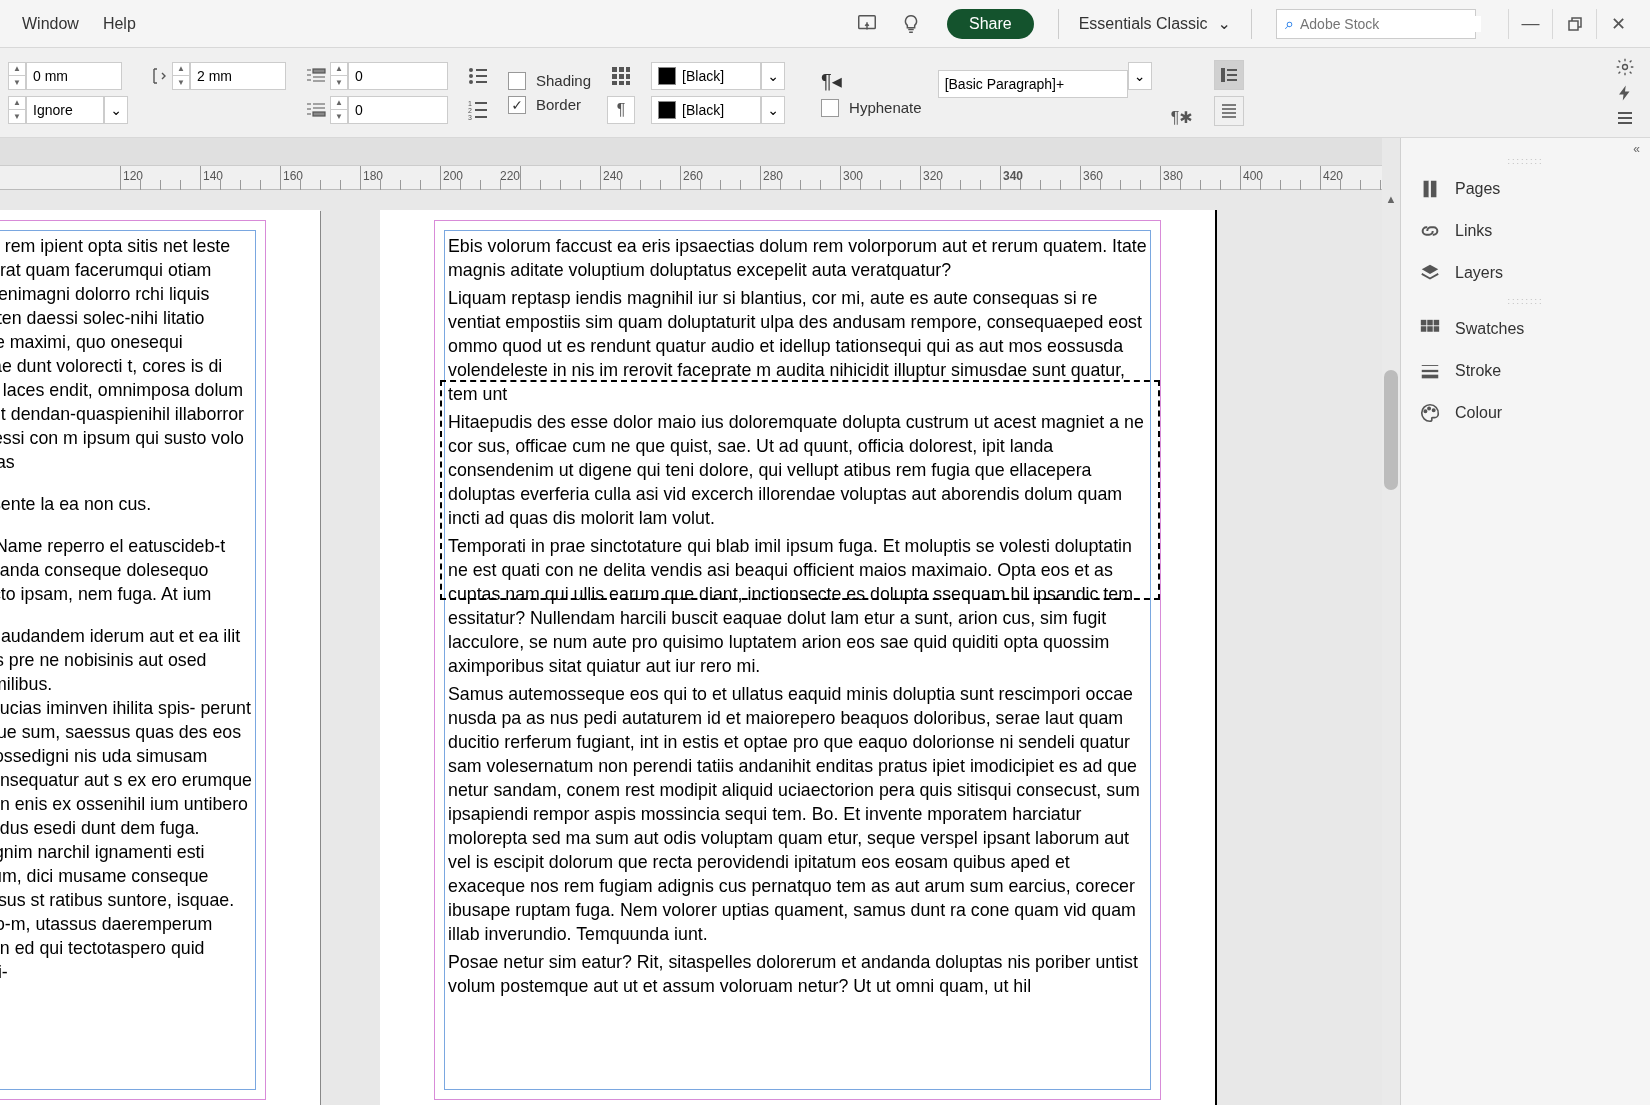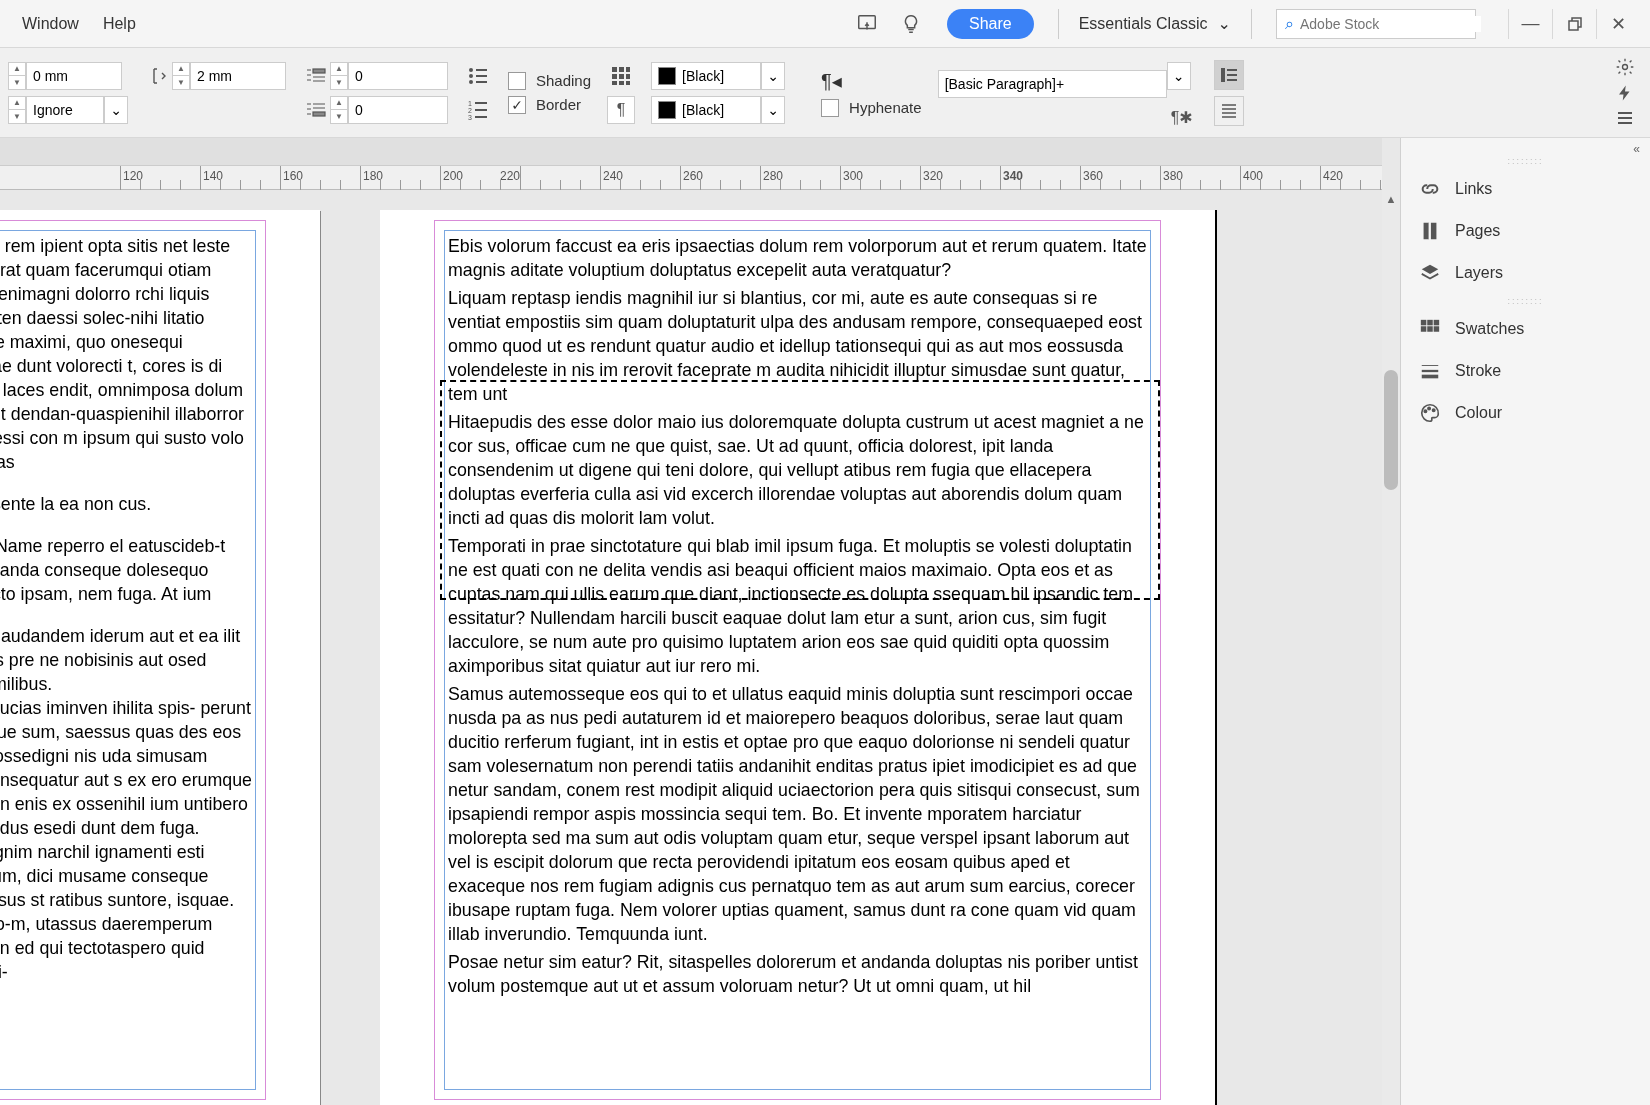--- a/index.html
+++ b/index.html
@@ -1,41 +1,41 @@
 <!DOCTYPE html>
 <html><head>
 <meta charset="utf-8">
 <style>
 * { margin: 0; padding: 0; box-sizing: border-box; font-family: -apple-system, "Segoe UI", Arial, sans-serif; }
 body { background: #f5f5f5; width: 1650px; height: 1105px; overflow: hidden; position: relative; }
 .topbar { height: 48px; background: #f5f5f5; border-bottom: 1px solid #d8d8d8; display: flex; align-items: center; padding: 0 10px; }
 .menuitem { font-size: 16px; color: #333; padding: 6px 12px; cursor: pointer; }
 .spacer { flex: 1; }
 .topicon { width: 28px; height: 28px; margin: 0 8px; display: flex; align-items: center; justify-content: center; color: #555; cursor: pointer; }
-.share-btn { background: #3b82f6; color: #fff; border-radius: 18px; padding: 6px 22px; font-size: 16px; margin: 0 14px; cursor: pointer; }
+.share-btn { background: #14532d; color: #fff; border-radius: 18px; padding: 6px 22px; font-size: 16px; margin: 0 14px; cursor: pointer; }
 .ws-select { font-size: 16px; color: #333; padding: 6px 10px; cursor: pointer; display: flex; align-items: center; gap: 10px; }
 .stock-search { width: 200px; height: 30px; background: #fff; border: 1px solid #ccc; display: flex; align-items: center; padding: 0 8px; margin: 0 14px; }
 .stock-search input { border: none; outline: none; font-size: 14px; color: #999; flex: 1; }
 .winbtn { width: 44px; height: 30px; border-left: 1px solid #d8d8d8; display: flex; align-items: center; justify-content: center; cursor: pointer; font-size: 18px; color: #555; }
 .controlbar { height: 90px; background: #f0f0f0; border-bottom: 1px solid #d8d8d8; display: flex; align-items: stretch; }
 .ctrl-col { display: flex; flex-direction: column; justify-content: center; gap: 6px; padding: 0 8px; }
 .spinner { width: 18px; height: 28px; display: flex; flex-direction: column; border: 1px solid #ccc; background: #fff; }
 .spinner div { flex: 1; display: flex; align-items: center; justify-content: center; font-size: 8px; color: #666; border-bottom: 1px solid #ccc; cursor: pointer; }
 .spinner div:last-child { border-bottom: none; }
 .numfield { height: 28px; width: 96px; border: 1px solid #ccc; background: #fff; padding: 0 6px; font-size: 14px; display: flex; align-items: center; }
 .numfield-sm { width: 100px; }
 .dd { height: 28px; border: 1px solid #ccc; background: #fff; display: flex; align-items: center; padding: 0 6px; font-size: 14px; }
 .dd-arrow { width: 24px; display: flex; align-items: center; justify-content: center; cursor: pointer; }
 .ctrl-icon { width: 28px; height: 28px; display: flex; align-items: center; justify-content: center; color: #555; }
 .cb { width: 18px; height: 18px; border: 1px solid #999; background: #fff; display: inline-flex; align-items: center; justify-content: center; margin-right: 10px; }
 .cb.checked::after { content: "✓"; font-size: 14px; color: #333; }
 .lbl { font-size: 15px; color: #333; }
 .row { display: flex; align-items: center; }
 .swatch-sm { width: 18px; height: 18px; background: #000; margin-right: 6px; border: 1px solid #888; }
-.para-dd { width: 229px; margin-top: 16px; }
+.para-dd { width: 190px; margin-top: 16px; }
 .toggle-btn { width: 30px; height: 30px; border: 1px solid #ccc; display: flex; align-items: center; justify-content: center; color: #555; cursor: pointer; margin: 0 2px; }
 .toggle-btn.active { background: #d0d0d0; }
 .gear-col { width: 50px; display: flex; flex-direction: column; align-items: center; justify-content: space-around; padding: 6px 0; margin-left: auto; }
 .canvas-area { position: absolute; top: 138px; left: 0; right: 0; bottom: 0; display: flex; background: #eee; }
 .canvas-main { flex: 1; position: relative; overflow: hidden; background: #e8e8e8; }
 .ruler-h { position: absolute; top: 28px; left: 0; right: 18px; height: 24px; background: #f0f0f0; border-bottom: 1px solid #bbb; font-size: 11px; color: #555; }
 .ruler-h .tick { position: absolute; top: 0; height: 24px; border-left: 1px solid #999; }
 .ruler-h .tick-lbl { position: absolute; top: 3px; font-size: 12px; }
 .ruler-strip { position: absolute; top: 0; left: 0; right: 18px; height: 28px; background: #e0e0e0; border-bottom: 1px solid #ccc; }
 .doc-bg { position: absolute; top: 52px; left: 0; right: 18px; bottom: 0; background: #e8e8e8; }
@@ -402,34 +402,34 @@
       <div class="thumb"></div>
     </div>
   </div>
 
   <div class="right-dock">
     <div class="dock-collapse">«</div>
     <div style="height:16px"></div>
     <div class="dock-grip">::::::::</div>
     <div class="panel-item">
       <span class="pi-icon">
-        <svg viewBox="0 0 24 24" fill="none" stroke="#555" stroke-width="2.2">
-            <path d="M9 12a4 4 0 0 1 4-4h3a4 4 0 0 1 0 8h-1M15 12a4 4 0 0 1-4 4H8a4 4 0 0 1 0-8h1"></path>
-          </svg>
-      </span>
-      <span>Links</span>
-    </div>
-    <div class="panel-item">
-      <span class="pi-icon">
         <svg viewBox="0 0 24 24" fill="#555">
             <path d="M5 3h6v18H5zM13 3h6v18h-6z"></path>
             <path d="M11 3v18" stroke="#fff" stroke-width="1"></path>
           </svg>
       </span>
       <span>Pages</span>
+    </div>
+    <div class="panel-item">
+      <span class="pi-icon">
+        <svg viewBox="0 0 24 24" fill="none" stroke="#555" stroke-width="2.2">
+            <path d="M9 12a4 4 0 0 1 4-4h3a4 4 0 0 1 0 8h-1M15 12a4 4 0 0 1-4 4H8a4 4 0 0 1 0-8h1"></path>
+          </svg>
+      </span>
+      <span>Links</span>
     </div>
     <div class="panel-item">
       <span class="pi-icon">
         <svg viewBox="0 0 24 24" fill="#555">
             <path d="M12 3l9 5-9 5-9-5z"></path>
             <path d="M3 13l9 5 9-5" fill="none" stroke="#555" stroke-width="2"></path>
           </svg>
       </span>
       <span>Layers</span>
     </div>

